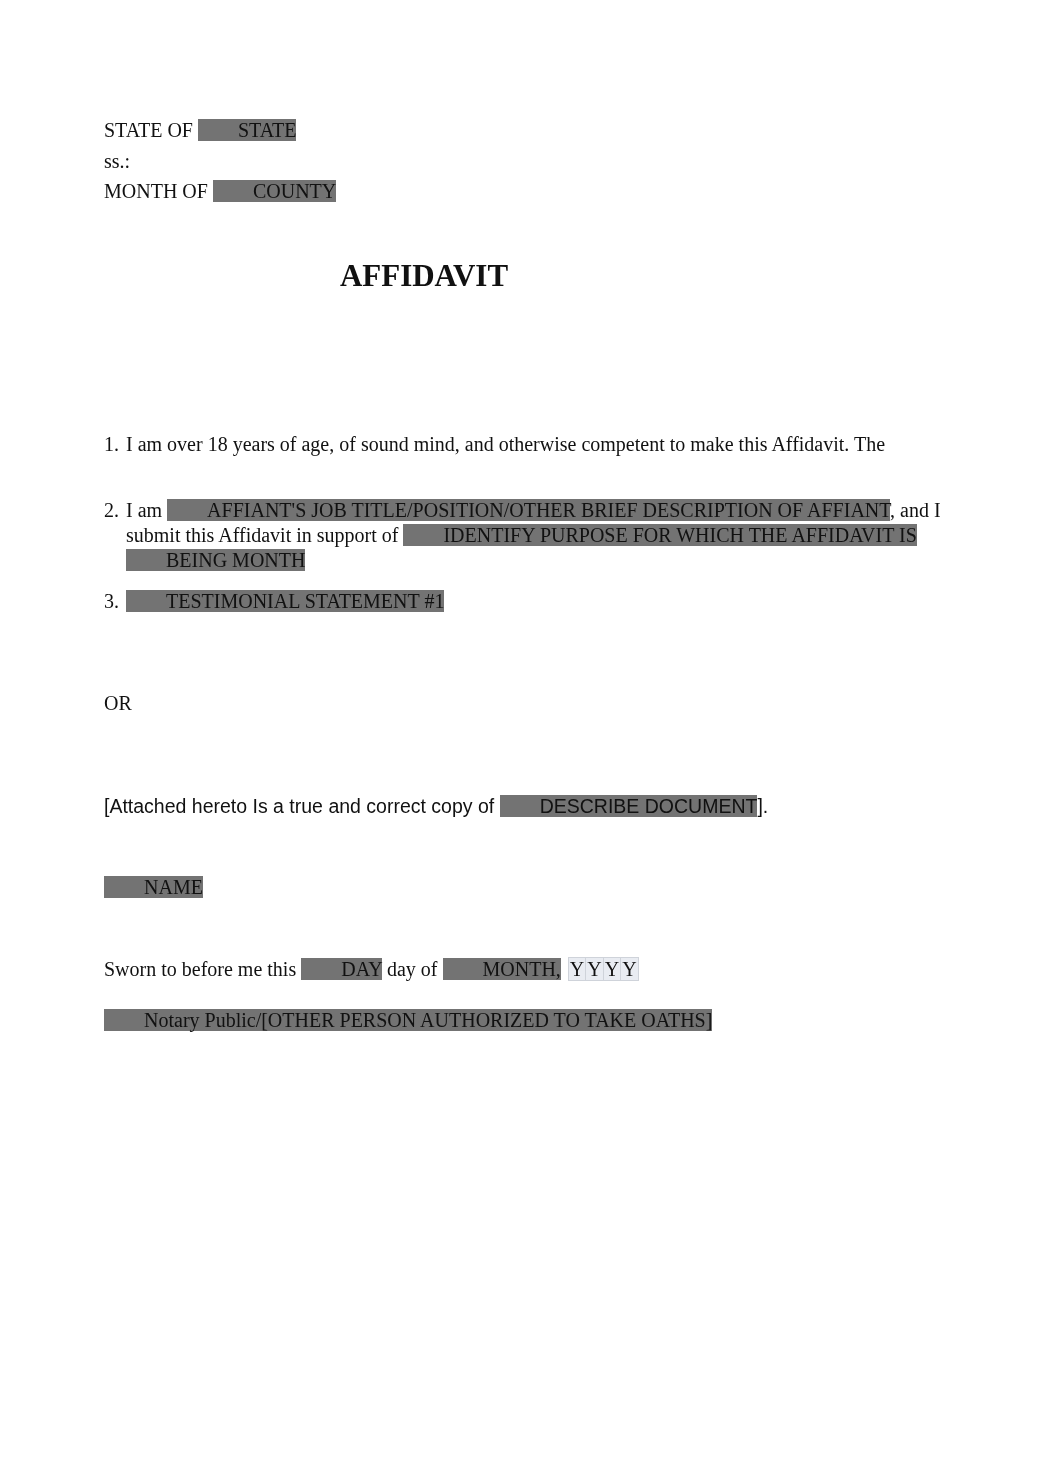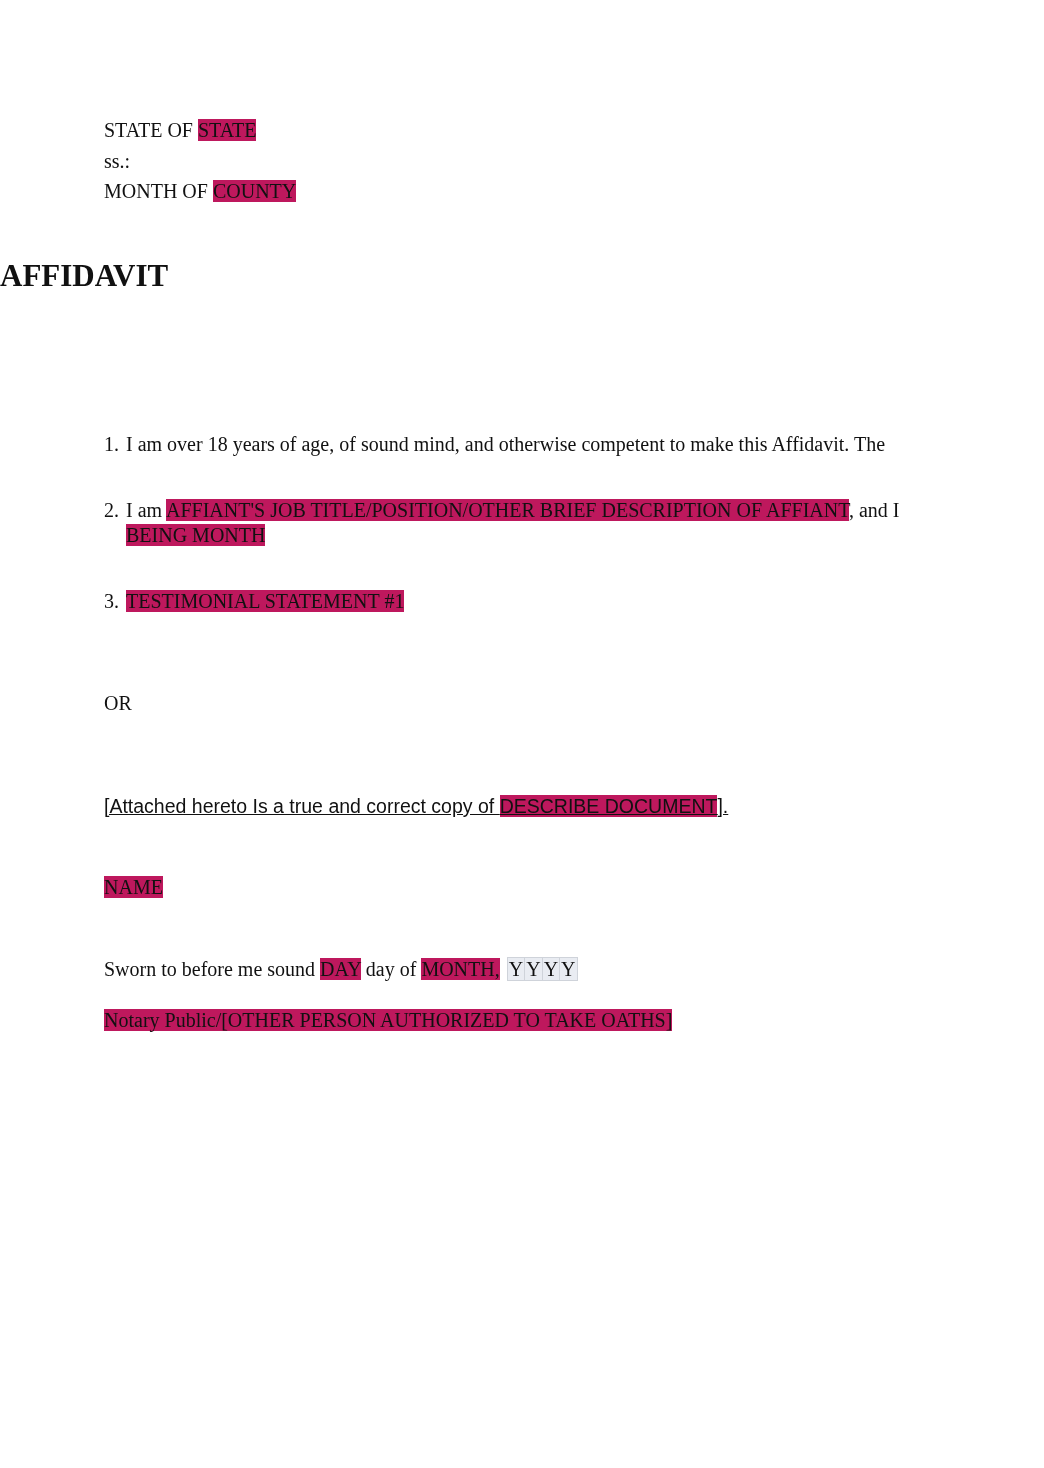--- a/index.html
+++ b/index.html
@@ -4,23 +4,23 @@
   <style>
     html, body { margin: 0; padding: 0; background: #ffffff; }
     body {
       width: 1044px; height: 1468px; position: relative; overflow: hidden;
       font-family: "Liberation Serif", "DejaVu Serif", serif;
       color: #111111;
       font-size: 20px;
     }
     .page { position: absolute; left: 0; top: 0; width: 1044px; height: 1468px; }
     .line { position: absolute; left: 104px; white-space: nowrap; line-height: 25px; }
-    .field { background: #be185d; }
+    .field { background: #737373; padding-left: 40px; }
     .title {
-      position: absolute; left: 0; width: 848px; top: 257px; 
+      position: absolute; left: 0; width: 848px; top: 257px; text-align: center;
       font-weight: bold; font-size: 31px; line-height: 38px;
     }
     .list { position: absolute; left: 104px; width: 820px; }
     .item { position: relative; padding-left: 22px; line-height: 25px; }
     .item .num { position: absolute; left: 0; top: 0; }
     .sans { font-family: "Liberation Sans", "DejaVu Sans", sans-serif; font-size: 19.5px; }
     .ybox {
       display: inline-block; background: #e9ecf2; border: 1px solid #cfd3da;
       padding: 0 1px; margin-right: -1px; line-height: 22px;
     }
@@ -48,44 +48,47 @@
     </div>
   </div>
 
   <div class="list" style="top:498px;">
     <div class="item">
       <span class="num">2.</span>
       <div style="white-space:nowrap;">
         <span>I am </span><span class="field">AFFIANT'S JOB TITLE/POSITION/OTHER BRIEF DESCRIPTION OF AFFIANT</span><span>, and I</span>
       </div>
       <div style="white-space:nowrap;">
+        <span>submit this Affidavit in support of </span><span class="field">IDENTIFY PURPOSE FOR WHICH THE AFFIDAVIT IS </span>
+      </div>
+      <div style="white-space:nowrap;">
         <span class="field">BEING MONTH</span>
       </div>
     </div>
   </div>
 
   <div class="list" style="top:589px;">
     <div class="item">
       <span class="num">3.</span>
       <span class="field">TESTIMONIAL STATEMENT #1</span>
     </div>
   </div>
 
   <div class="line" style="top:691px;">OR</div>
 
-  <div class="line sans" style="top:794px;text-decoration:underline;">
+  <div class="line sans" style="top:794px;">
     <span>[Attached hereto Is a true and correct copy of </span><span class="field">DESCRIBE DOCUMENT</span><span>].</span>
   </div>
 
   <div class="line" style="top:875px;">
     <span class="field">NAME</span>
   </div>
 
   <div class="line" style="top:957px;">
-    <span>Sworn to before me sound </span><span class="field">DAY</span><span> day of </span><span class="field">MONTH,</span>
+    <span>Sworn to before me this </span><span class="field">DAY</span><span> day of </span><span class="field">MONTH,</span>
     <span style="margin-left:2px;text-align:center;"><span class="ybox">Y</span><span class="ybox">Y</span><span class="ybox">Y</span><span class="ybox">Y</span></span>
   </div>
 
   <div class="line" style="top:1008px;">
     <span class="field">Notary Public/[OTHER PERSON AUTHORIZED TO TAKE OATHS]</span>
   </div>
 
 </div>
 
 </body></html>

